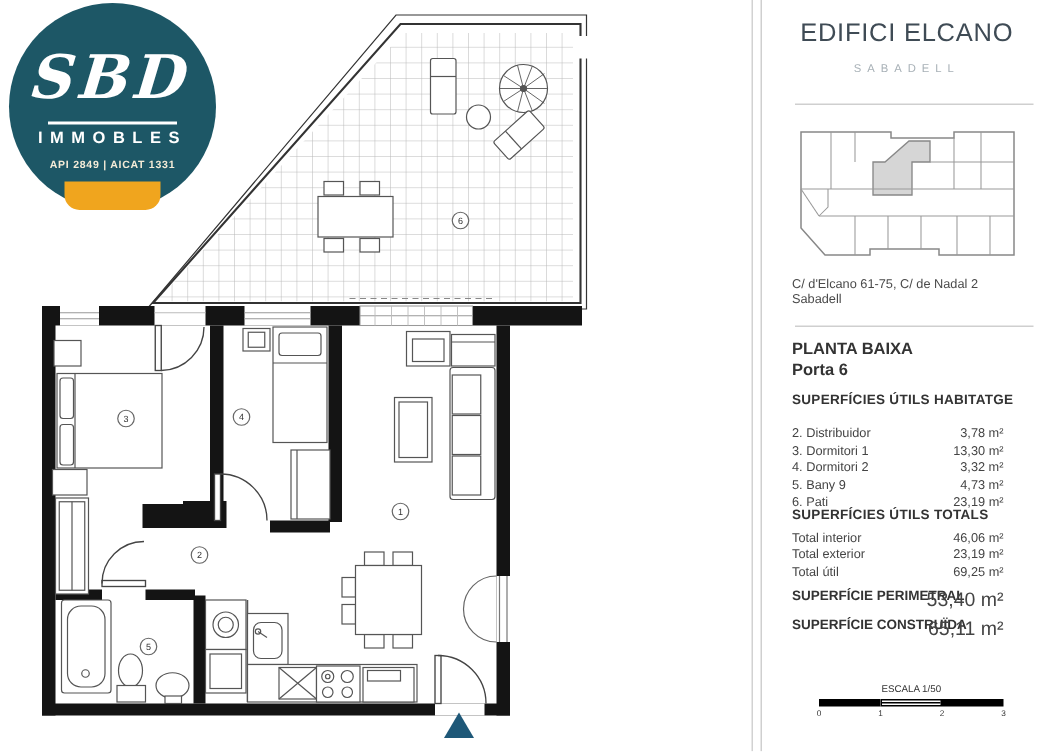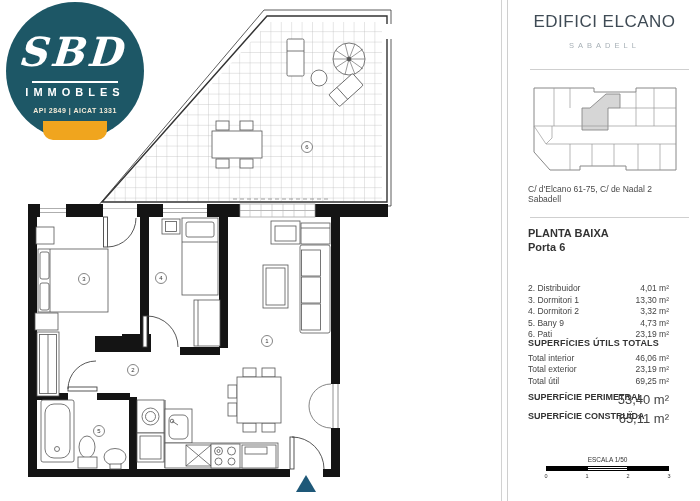--- a/index.html
+++ b/index.html
@@ -361,23 +361,24 @@
 
     <div class="sb-addr">
       <div>C/ d'Elcano 61-75, C/ de Nadal 2</div>
       <div>Sabadell</div>
     </div>
     <div class="sb-hr" style="top:217px"></div>
 
     <div class="sb-floor">PLANTA BAIXA</div>
     <div class="sb-door">Porta 6</div>
 
+    <div class="sb-h" style="top:261px">SUPERFÍCIES ÚTILS HABITATGE</div>
     <div class="sb-row" style="top:283.4px">
       <span>2. Distribuidor</span>
-      <span class="val">4,01 m²</span>
+      <span class="val">3,78 m²</span>
     </div>
     <div class="sb-row" style="top:294.8px">
       <span>3. Dormitori 1</span>
       <span class="val">13,30 m²</span>
     </div>
     <div class="sb-row" style="top:306.2px">
       <span>4. Dormitori 2</span>
       <span class="val">3,32 m²</span>
     </div>
     <div class="sb-row" style="top:317.6px">

